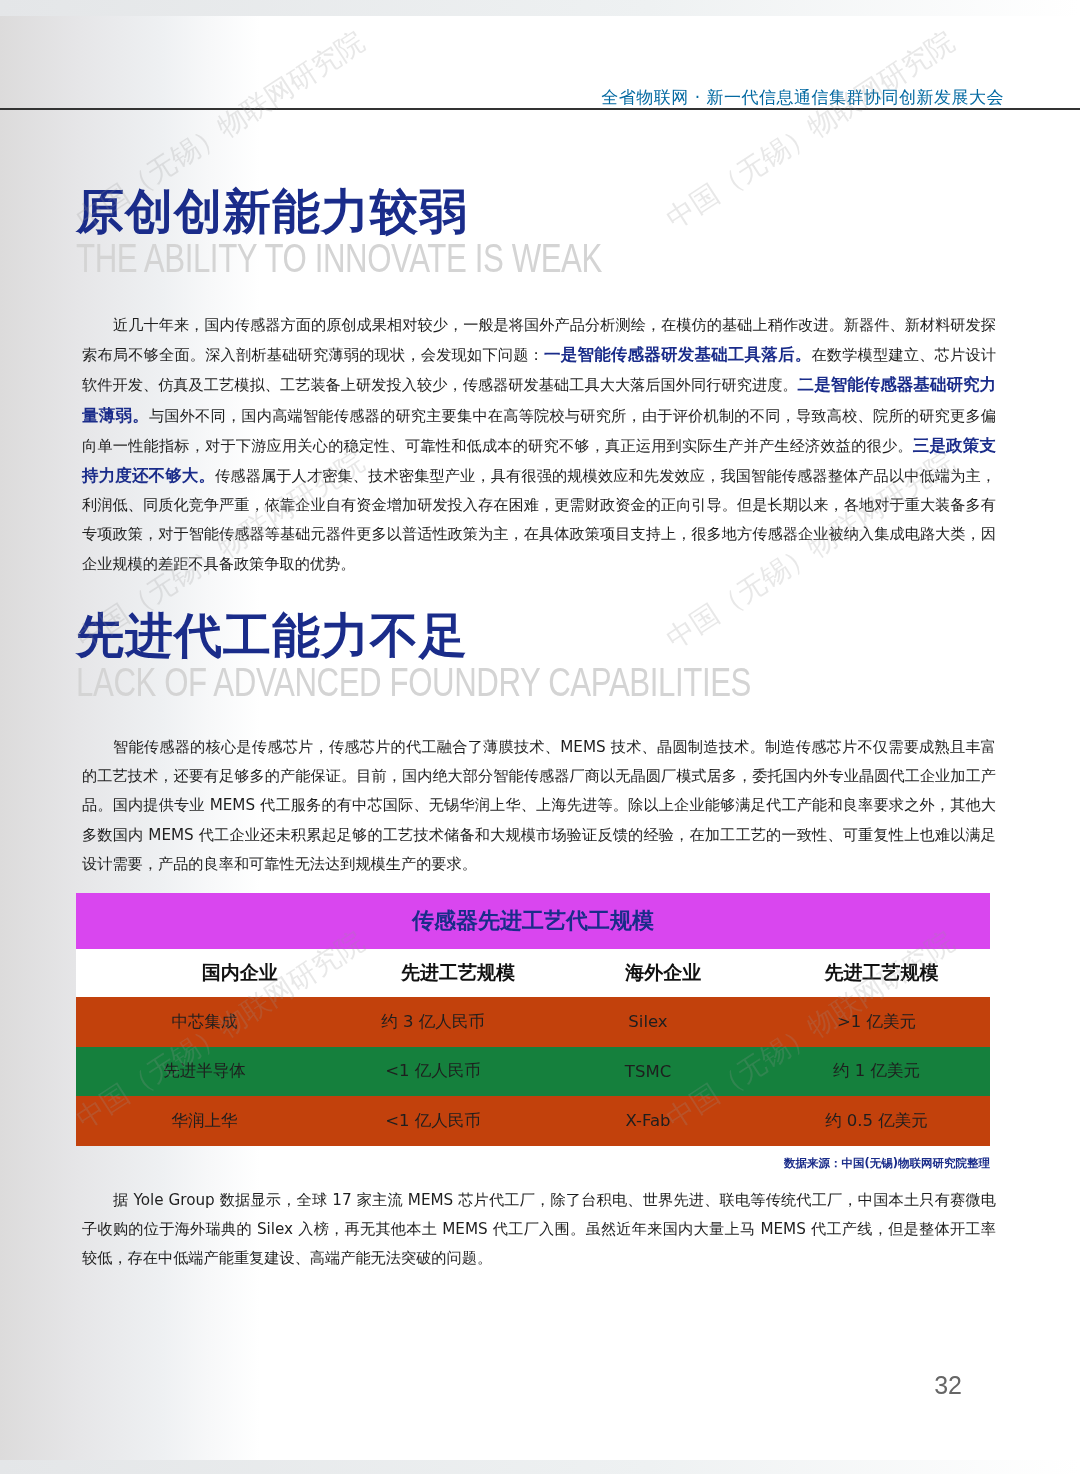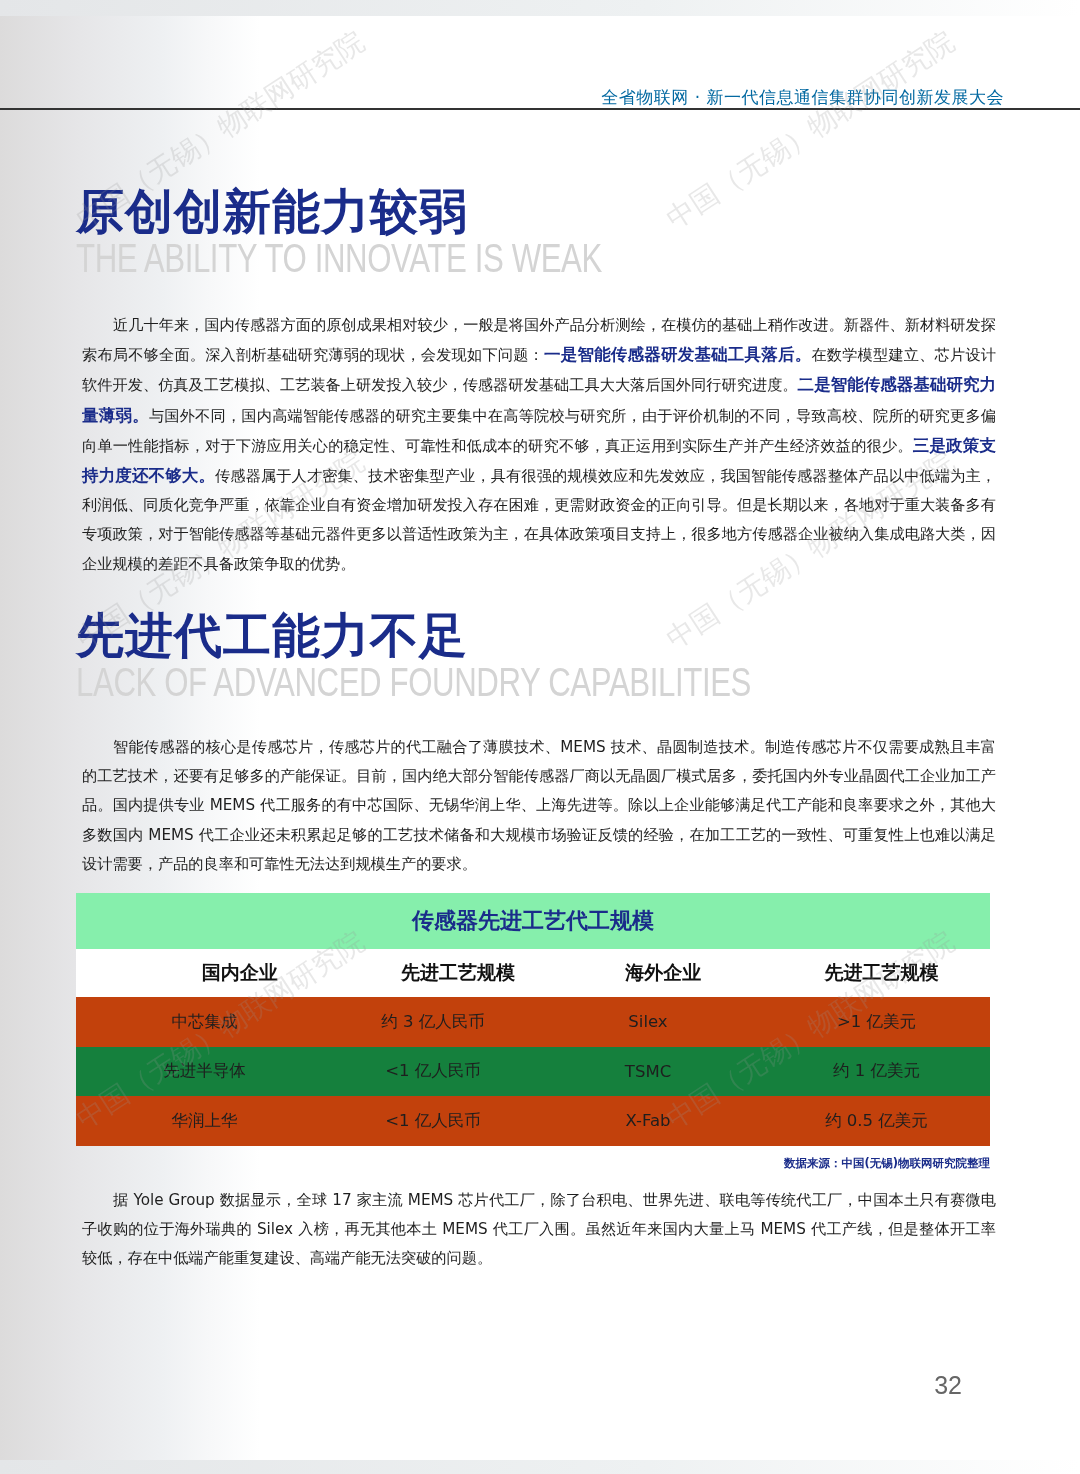--- a/index.html
+++ b/index.html
@@ -37,21 +37,21 @@
     transform: scaleX(0.78); transform-origin: left center; white-space: nowrap;
   }
   .para {
     position: absolute; left: 82px; width: 914px;
     font-size: 15.2px; line-height: 29.2px; text-align: justify;
     text-indent: 31px; color: #1e1e1e;
   }
   .para .hl { color: #1a2c8a; font-weight: bold; font-size: 16.5px; }
   .table-wrap { position: absolute; left: 76px; top: 893px; width: 914px; }
   .table-caption {
-    height: 56px; background: #86efac; color: #1a2c8a;
+    height: 56px; background: #d946ef; color: #1a2c8a;
     font-size: 22px; font-weight: bold; text-align: center; line-height: 56px;
   }
   .trow { display: flex; height: 49.5px; align-items: center; }
   .trow.head { height: 48px; background: #ffffff; padding-left: 41px; }
   .trow.shade { background: #c2410c; }
   .trow.plain { background: #15803d; }
   .cell { text-align: center; font-size: 16.5px; color: #1e1e1e; }
   .trow.head .cell { font-size: 19px; font-weight: bold; color: #111; }
   .c1 { width: 257px; } .c2 { width: 200px; } .c3 { width: 230px; } .c4 { width: 227px; }
   .source-note {

